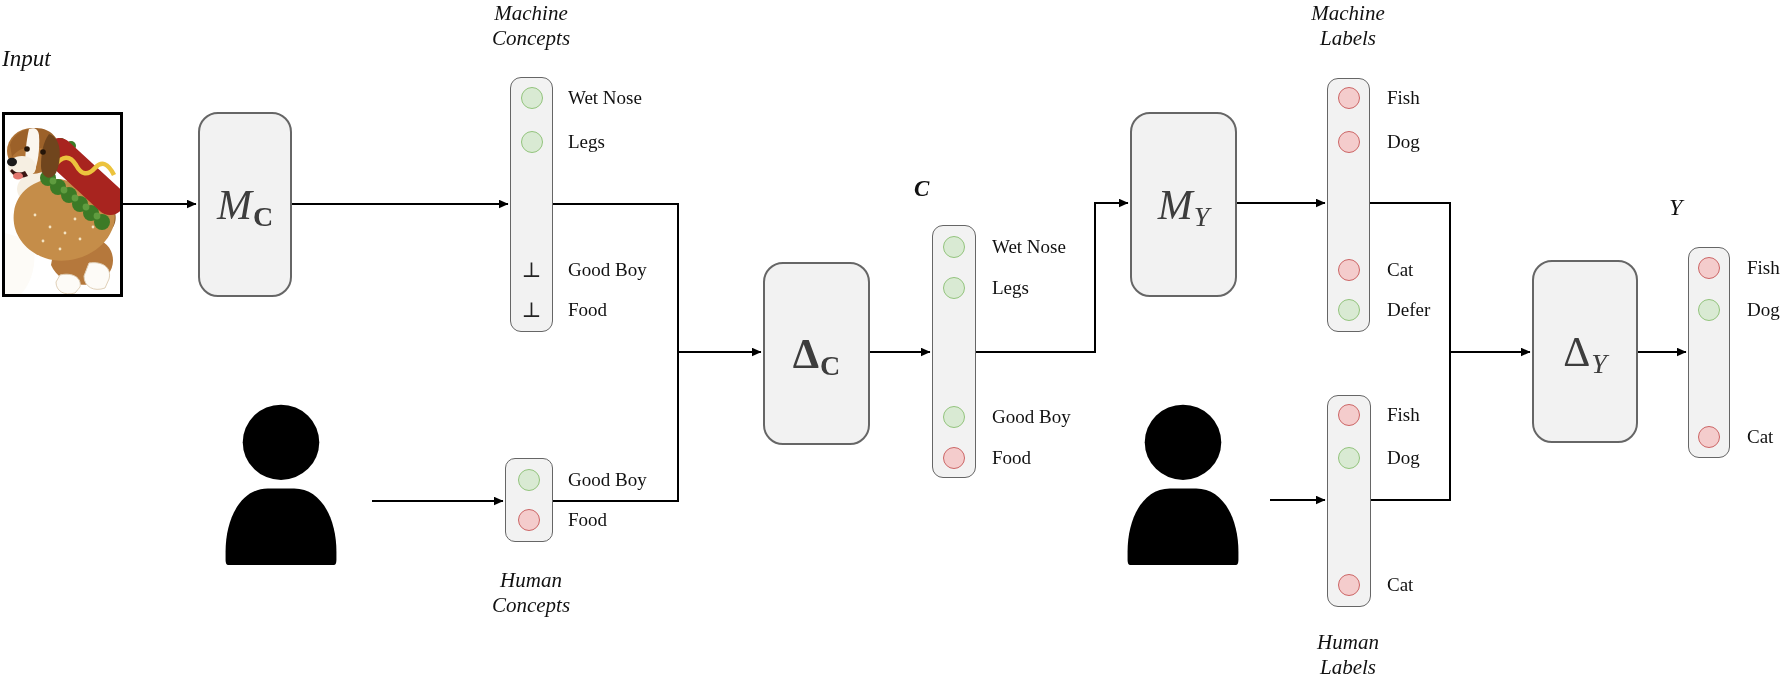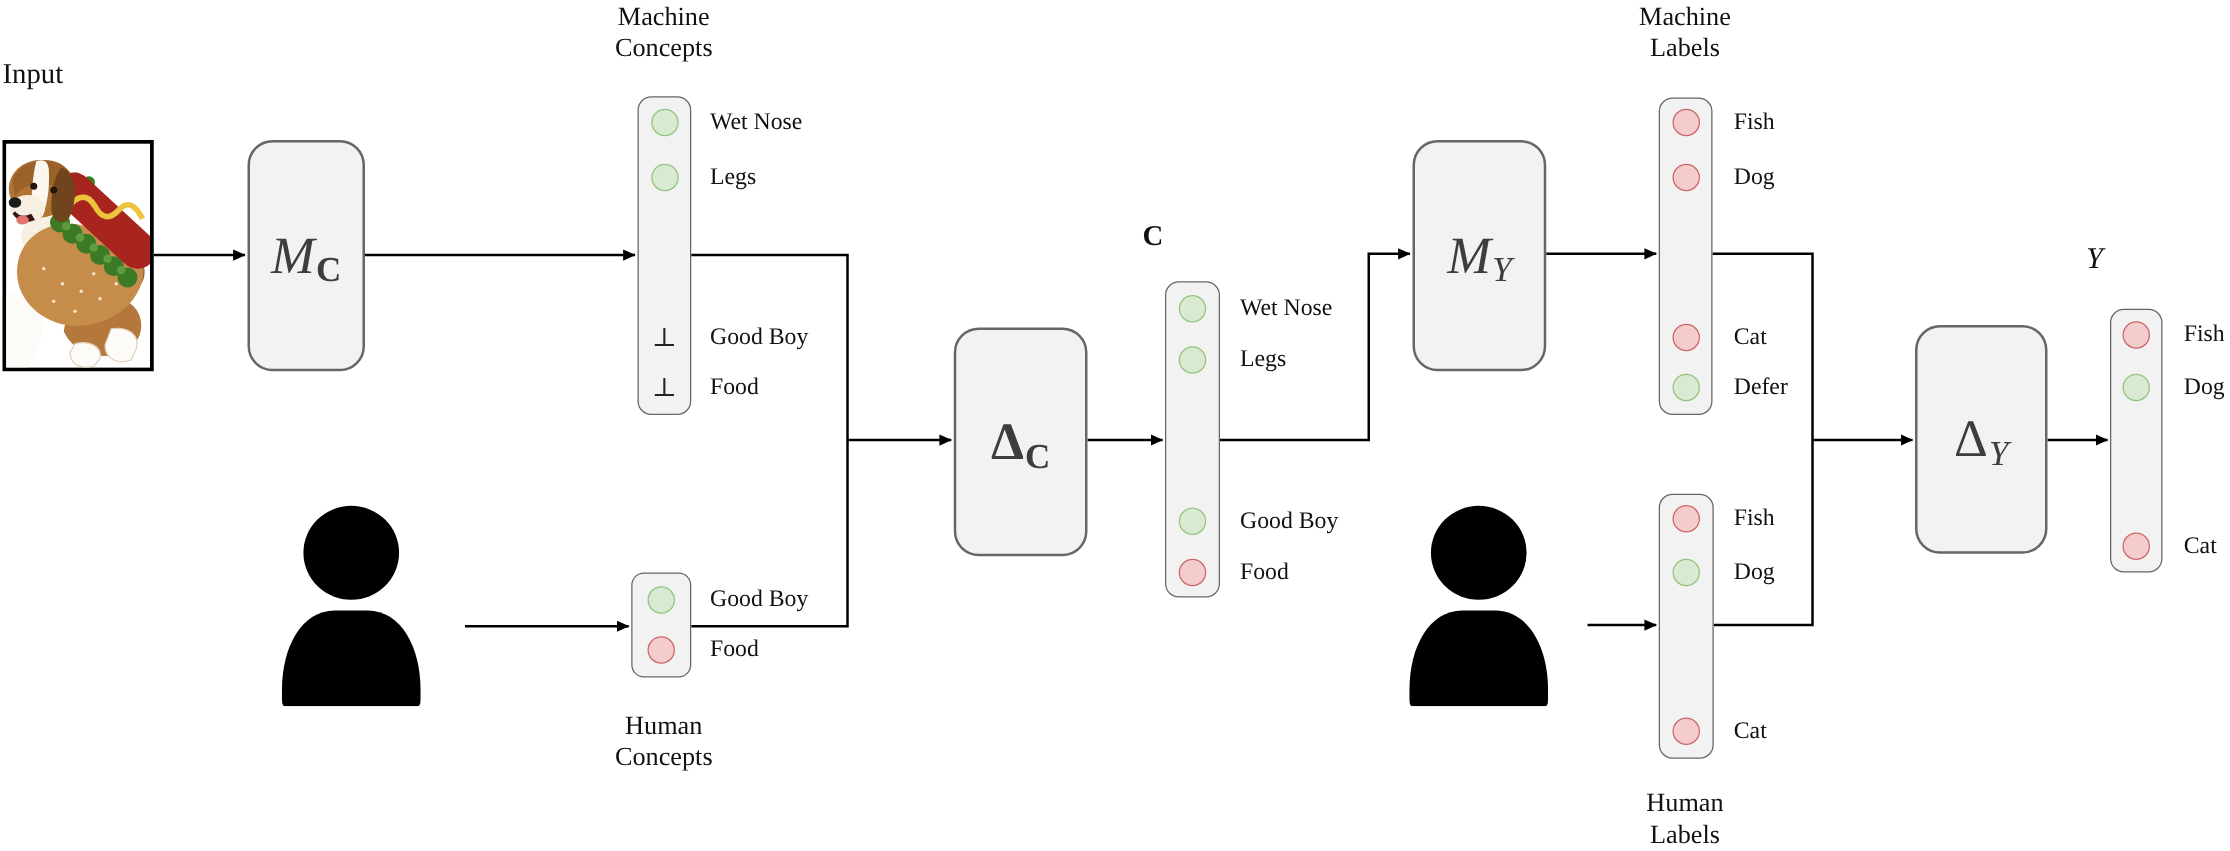--- a/index.html
+++ b/index.html
@@ -2,21 +2,21 @@
 <html><head>
 <meta charset="utf-8">
 <style>
   html,body { margin:0; padding:0; background:#ffffff; }
   #canvas {
     position:relative; width:1784px; height:681px; background:#ffffff;
     overflow:hidden; font-family:"Liberation Serif", serif;
   }
   #wires { position:absolute; left:0; top:0; }
 
-  .t { position:absolute; color:#111; }
+  .t { position:absolute; color:#111;font-style:italic; }
   .title { font-size:21px; line-height:25px; text-align:center; }
   .head { font-size:23px; }
   .it { font-style:italic; }
   .b  { font-weight:bold; }
 
   .box {
     position:absolute; background:#f2f2f2; border:2px solid #666;
     border-radius:20px; display:flex; align-items:center; justify-content:center;
     box-sizing:border-box;
   }

